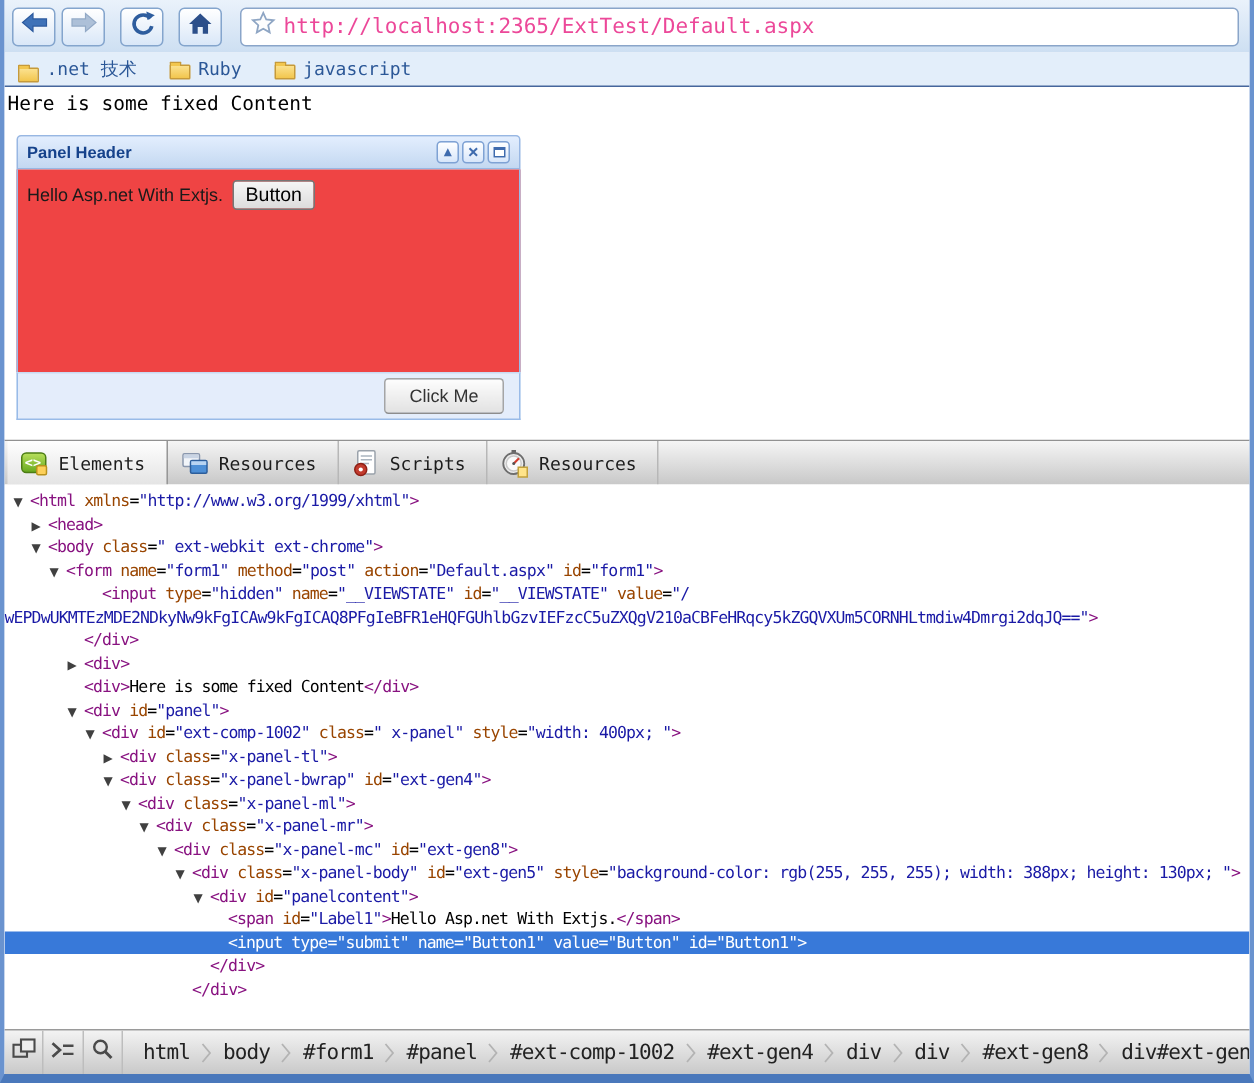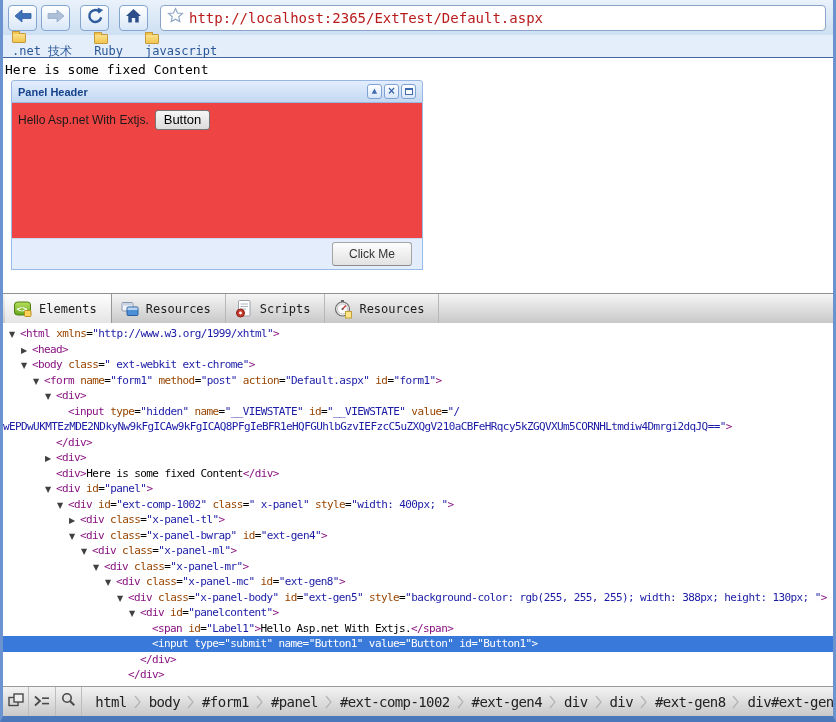--- a/index.html
+++ b/index.html
@@ -12,39 +12,39 @@
   
   .nav-toolbar { flex:none; height:35px; background:linear-gradient(#eaf2fb,#cddff2);
     display:flex; align-items:center; padding:0 5px; }
   .nav-btn { width:29px; height:26px; border:1px solid #84a5cd; border-radius:4px;
     background:linear-gradient(#ffffff,#d9e7f8); display:flex; align-items:center;
     justify-content:center; margin-right:4px; }
   .nav-btn.gap { margin-left:6px; }
   .url-bar { flex:1; height:26px; margin-left:8px; margin-right:2px; background:#fff;
     border:1px solid #8aa5c9; border-radius:4px; display:flex; align-items:center;
     padding:0 6px; overflow:hidden; }
-  .url-text { font-family:"DejaVu Sans Mono", monospace; font-size:14px; color:#b91c1c;
+  .url-text { font-family:"DejaVu Sans Mono", monospace; font-size:14px; color:#ec4899;
     margin-left:5px; white-space:nowrap; }
 
   
   .bookmarks-bar { flex:none; height:23px; background:#e3eefa;
     border-bottom:1px solid #46669c; display:flex; align-items:center;
     padding:0 9px; }
-  .bm { display:flex; align-items:flex-start; margin-right:22px; cursor:default;flex-direction:column; }
+  .bm { display:flex; align-items:flex-end; margin-right:22px; cursor:default; }
   .folder { width:14px; height:10px; background:linear-gradient(#fbe18e,#f2c64e);
     border:1px solid #c69a3a; border-radius:1px; position:relative; margin-right:5px; }
   .folder::before { content:""; position:absolute; top:-3px; left:-1px; width:6px; height:2px;
     background:#f2c64e; border:1px solid #c69a3a; border-bottom:none; border-radius:1px 1px 0 0; }
   .bm-label { font-family:"DejaVu Sans Mono", monospace; font-size:12px; color:#2b5797; }
 
   
   .page-content { flex:none; height:235px; background:#fff; position:relative; }
   .fixed-content { position:absolute; top:4px; left:2px;
     font-family:"DejaVu Sans Mono", monospace; font-size:13px; color:#000; }
-  .x-panel { position:absolute; left:8px; top:22px; width:412px; }
+  .x-panel { position:absolute; left:8px; top:32px; width:336px; }
   .x-header { height:23px; background:linear-gradient(#e3eefe,#c3d8f1);
     border:1px solid #98b7e3; border-radius:3px 3px 0 0; display:flex;
     align-items:center; padding:0 6px; }
   .x-title { flex:1; font-size:11px; font-weight:bold; color:var(--hdr,#15428b); }
   .tools { display:flex; }
   .tool { width:15px; height:15px; margin-left:2px; border:1px solid #7fa2d4;
     border-radius:3px; background:linear-gradient(#ffffff,#d8e6fa);
     display:flex; align-items:center; justify-content:center; }
   .tool-collapse-glyph { font-family:"DejaVu Sans", sans-serif; font-size:7px; color:#3f6bae; line-height:1; }
   .tool-close-glyph { font-size:12px; font-weight:bold; color:#3f6bae; line-height:1; margin-top:-1px; }
@@ -229,21 +229,20 @@
         </span>
         <span class="dtab-label">Resources</span>
       </div>
     </div>
 
   <div class="dom-tree">
       <div class="tline" style="padding-left: 17px;"><span class="arrow">▼</span><span class="c-tag">&lt;html</span><span class="c-attr"> xmlns</span><span class="c-pun">=</span><span class="c-val">"http://www.w3.org/1999/xhtml"</span><span class="c-tag">&gt;</span></div>
       <div class="tline" style="padding-left: 29px;"><span class="arrow">▶</span><span class="c-tag">&lt;head&gt;</span></div>
       <div class="tline" style="padding-left: 29px;"><span class="arrow">▼</span><span class="c-tag">&lt;body</span><span class="c-attr"> class</span><span class="c-pun">=</span><span class="c-val">" ext-webkit ext-chrome"</span><span class="c-tag">&gt;</span></div>
       <div class="tline" style="padding-left: 41px;"><span class="arrow">▼</span><span class="c-tag">&lt;form</span><span class="c-attr"> name</span><span class="c-pun">=</span><span class="c-val">"form1"</span><span class="c-attr"> method</span><span class="c-pun">=</span><span class="c-val">"post"</span><span class="c-attr"> action</span><span class="c-pun">=</span><span class="c-val">"Default.aspx"</span><span class="c-attr"> id</span><span class="c-pun">=</span><span class="c-val">"form1"</span><span class="c-tag">&gt;</span></div>
-      <div class="tline" style="padding-left: 53px;"><span class="arrow">▼</span><span class="c-tag">&lt;div&gt;</span></div>
       <div class="tline" style="padding-left: 65px;"><span class="c-tag">&lt;input</span><span class="c-attr"> type</span><span class="c-pun">=</span><span class="c-val">"hidden"</span><span class="c-attr"> name</span><span class="c-pun">=</span><span class="c-val">"__VIEWSTATE"</span><span class="c-attr"> id</span><span class="c-pun">=</span><span class="c-val">"__VIEWSTATE"</span><span class="c-attr"> value</span><span class="c-pun">=</span><span class="c-val">"/</span></div>
       <div class="tline" style=""><span class="c-val">wEPDwUKMTEzMDE2NDkyNw9kFgICAw9kFgICAQ8PFgIeBFR1eHQFGUhlbGzvIEFzcC5uZXQgV210aCBFeHRqcy5kZGQVXUm5CORNHLtmdiw4Dmrgi2dqJQ=="</span><span class="c-tag">&gt;</span></div>
       <div class="tline" style="padding-left: 53px;"><span class="c-tag">&lt;/div&gt;</span></div>
       <div class="tline" style="padding-left: 53px;"><span class="arrow">▶</span><span class="c-tag">&lt;div&gt;</span></div>
       <div class="tline" style="padding-left: 53px;"><span class="c-tag">&lt;div&gt;</span><span class="c-txt">Here is some fixed Content</span><span class="c-tag">&lt;/div&gt;</span></div>
       <div class="tline" style="padding-left: 53px;"><span class="arrow">▼</span><span class="c-tag">&lt;div</span><span class="c-attr"> id</span><span class="c-pun">=</span><span class="c-val">"panel"</span><span class="c-tag">&gt;</span></div>
       <div class="tline" style="padding-left: 65px;"><span class="arrow">▼</span><span class="c-tag">&lt;div</span><span class="c-attr"> id</span><span class="c-pun">=</span><span class="c-val">"ext-comp-1002"</span><span class="c-attr"> class</span><span class="c-pun">=</span><span class="c-val">" x-panel"</span><span class="c-attr"> style</span><span class="c-pun">=</span><span class="c-val">"width: 400px; "</span><span class="c-tag">&gt;</span></div>
       <div class="tline" style="padding-left: 77px;"><span class="arrow">▶</span><span class="c-tag">&lt;div</span><span class="c-attr"> class</span><span class="c-pun">=</span><span class="c-val">"x-panel-tl"</span><span class="c-tag">&gt;</span></div>
       <div class="tline" style="padding-left: 77px;"><span class="arrow">▼</span><span class="c-tag">&lt;div</span><span class="c-attr"> class</span><span class="c-pun">=</span><span class="c-val">"x-panel-bwrap"</span><span class="c-attr"> id</span><span class="c-pun">=</span><span class="c-val">"ext-gen4"</span><span class="c-tag">&gt;</span></div>
       <div class="tline" style="padding-left: 89px;"><span class="arrow">▼</span><span class="c-tag">&lt;div</span><span class="c-attr"> class</span><span class="c-pun">=</span><span class="c-val">"x-panel-ml"</span><span class="c-tag">&gt;</span></div>

